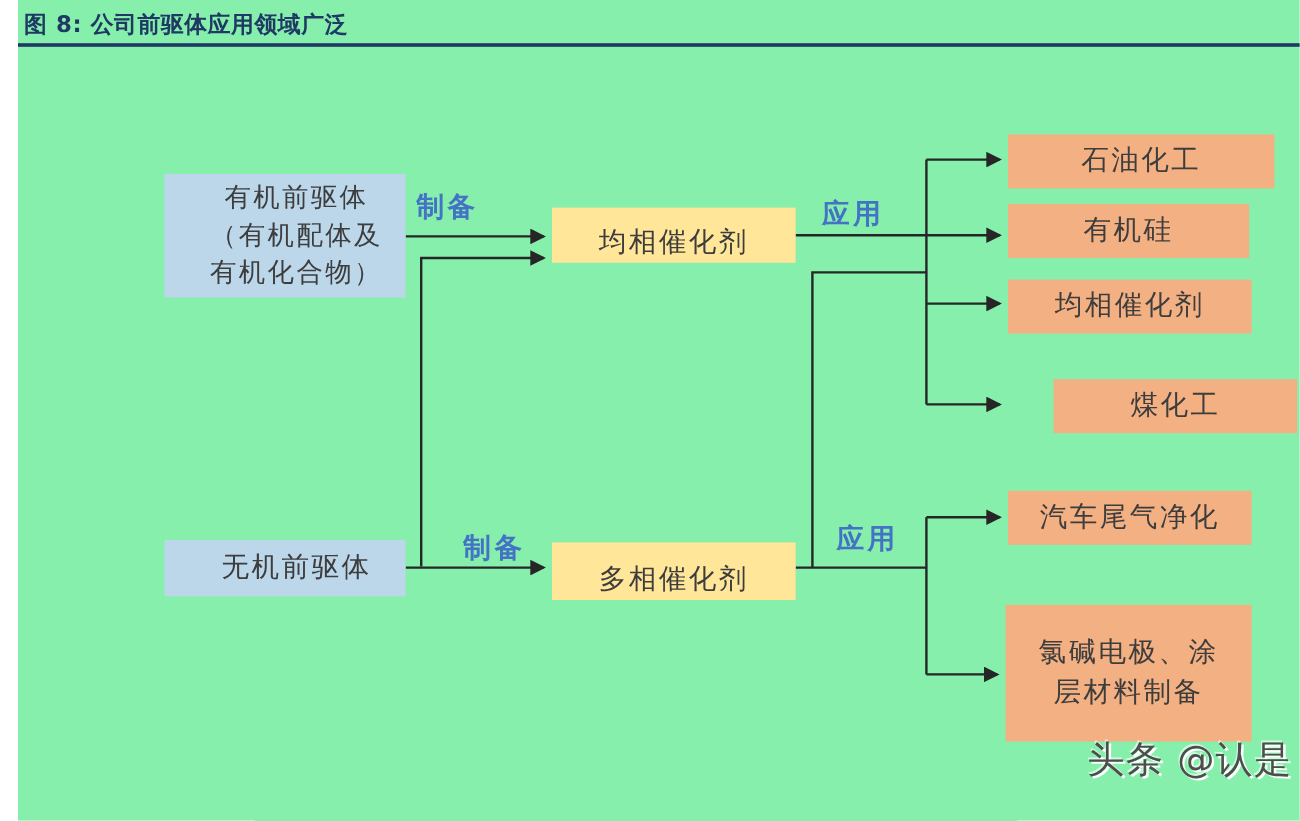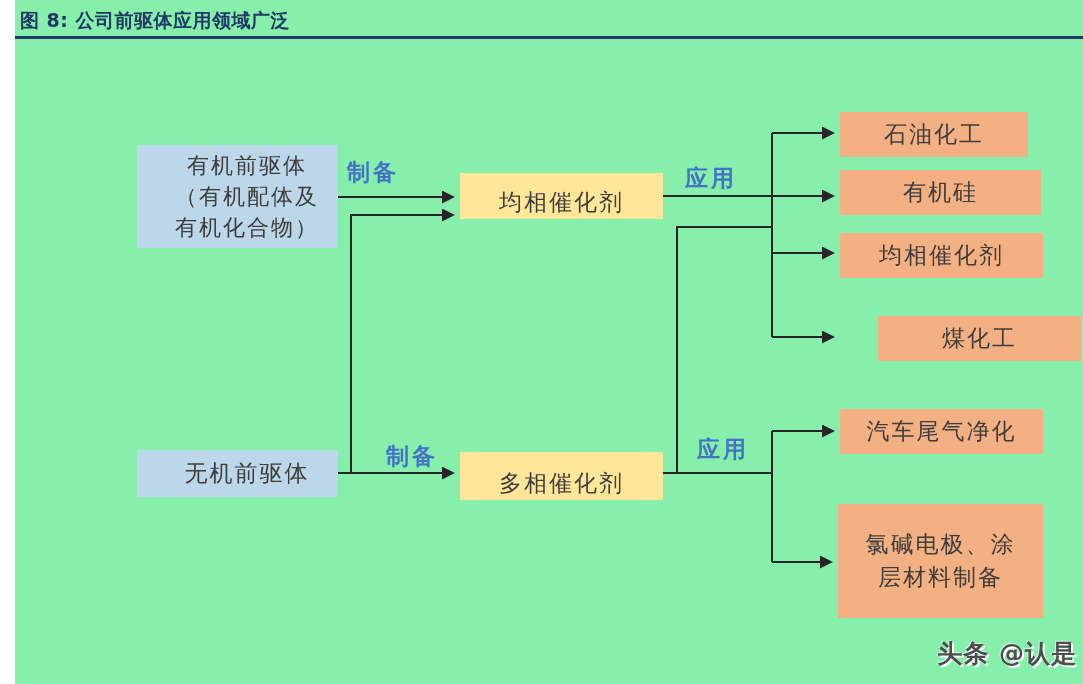--- a/index.html
+++ b/index.html
@@ -62,44 +62,44 @@
     line-height: 1.42;
     color: var(--box-text);
   }
   .precursor { background: var(--precursor-fill); padding-left: 19px; }
   .catalyst  { background: var(--catalyst-fill); align-items: flex-end; }
   .application { background: var(--application-fill); }
   .b-organic      { left: 122px; top: 145px; width: 201px; height: 103px; font-size: 22px; }
   .b-inorganic    { left: 122px; top: 450px; width: 201px; height: 47px; }
   .b-homogeneous  { left: 445px; top: 173px; width: 203px; height: 46px; }
   .b-heterogeneous{ left: 445px; top: 452px; width: 203px; height: 48px; }
-  .b-app0 { left: 825px; top: 112px; width: 188px; height: 45px; align-items: center; }
+  .b-app0 { left: 825px; top: 112px; width: 222px; height: 45px; align-items: center; }
   .b-app1 { left: 825px; top: 170px; width: 201px; height: 45px; align-items: center; }
   .b-app2 { left: 825px; top: 233px; width: 203px; height: 45px; }
   .b-app3 { left: 863px; top: 316px; width: 203px; height: 45px; }
   .b-app4 { left: 825px; top: 409px; width: 203px; height: 45px; }
   .b-app5 { left: 823px; top: 504px; width: 205px; height: 114px; }
   .edge-label {
     position: absolute;
     font-size: 23px;
     font-weight: 600;
     letter-spacing: 3px;
     color: var(--edge-label-text);
     white-space: nowrap;
   }
   .l-prepare-top    { left: 332px; top: 157px; }
   .l-prepare-bottom { left: 371px; top: 441px; }
   .l-apply-top      { left: 670px; top: 163px; }
   .l-apply-bottom   { left: 682px; top: 434px; }
   .watermark {
     position: absolute;
     right: 21px;
-    bottom: 14px;
-    font-size: 25px;
-    font-weight: bold;
+    bottom: 30px;
+    font-size: 31px;
+    font-weight: normal;
     letter-spacing: 1px;
     color: var(--watermark-text);
     text-shadow: 2px 2px 0 rgba(255,255,255,0.95), -1px -1px 0 rgba(255,255,255,0.6);
     white-space: nowrap;
   }
 </style>
 </head>
 <body>
 
 <div class="page">

